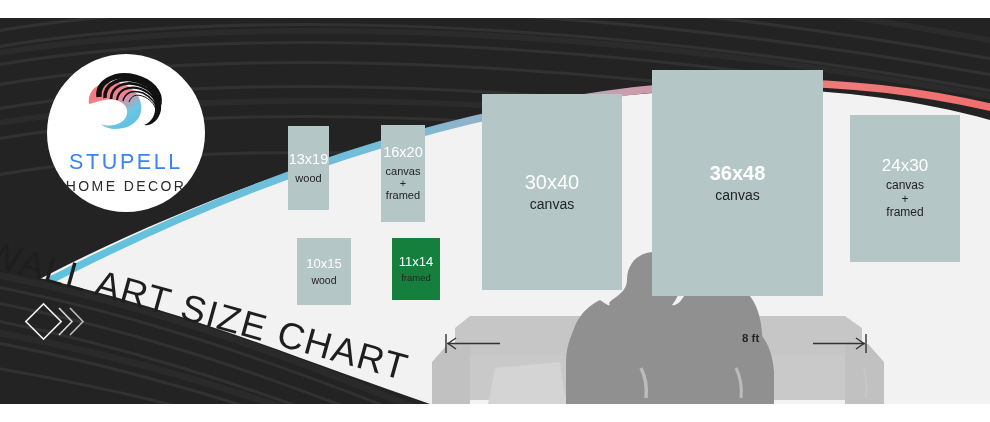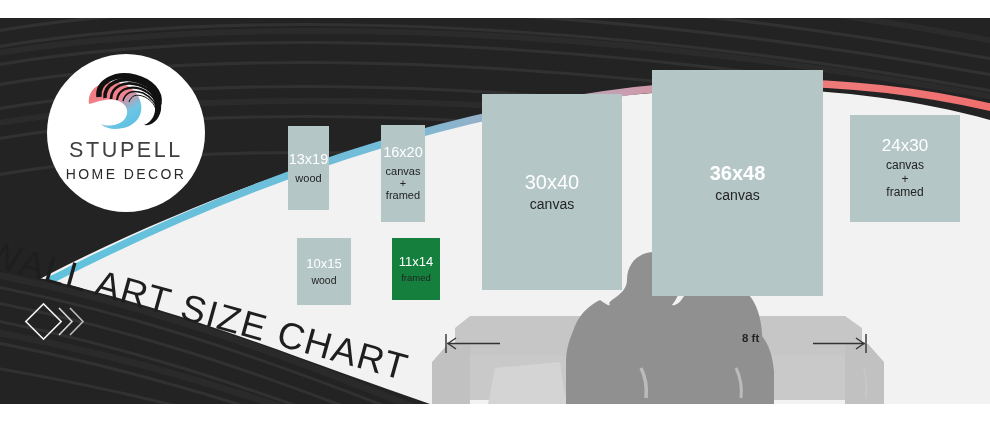--- a/index.html
+++ b/index.html
@@ -13,22 +13,22 @@
   
   .logo-badge{
     position:absolute;left:47px;top:54px;width:158px;height:158px;
     border-radius:50%;background:#ffffff;
     display:flex;flex-direction:column;align-items:center;justify-content:flex-start;
     z-index:6;
   }
   .logo-mark{position:relative;width:90px;height:72px;margin-top:10px;}
   .logo-mark svg{position:absolute;left:0;top:0;}
   .logo-word{
-    font-size:21.5px;letter-spacing:2.6px;color:#404040;
-    font-weight:400;margin-top:4px;line-height:1;
+    font-size:21.5px;letter-spacing:2.6px;color:#3b82f6;
+    font-weight:400;margin-top:16px;line-height:1;
   }
   .logo-sub{
     font-size:14px;letter-spacing:2.4px;color:#2a2a2a;margin-top:5px;line-height:1;
   }
 
   
   .title-wrap{
     position:absolute;left:-8px;top:232px;z-index:7;
     transform:rotate(15.5deg);transform-origin:left top;
   }
@@ -221,21 +221,21 @@
         <div class="kind" style="font-size: 9.5px; white-space: pre-line;">framed</div>
       </div>
       <div class="frame" style="left: 482px; top: 94px; width: 140px; height: 196px; background: rgb(180, 198, 198);">
         <div class="sz" style="font-size: 20px;">30x40</div>
         <div class="kind" style="font-size: 14px; white-space: pre-line;">canvas</div>
       </div>
       <div class="frame" style="left: 652px; top: 70px; width: 171px; height: 226px; background: rgb(180, 198, 198);">
         <div class="sz" style="font-size: 20px; font-weight: bold;">36x48</div>
         <div class="kind" style="font-size: 14px; white-space: pre-line;">canvas</div>
       </div>
-      <div class="frame" style="left: 850px; top: 115px; width: 110px; height: 107px; background: rgb(180, 198, 198);">
+      <div class="frame" style="left: 850px; top: 115px; width: 110px; height: 147px; background: rgb(180, 198, 198);">
         <div class="sz" style="font-size: 17px;">24x30</div>
         <div class="kind" style="font-size: 12px; white-space: pre-line;">canvas
 +
 framed</div>
       </div>
     </div>
 
 </div>
 
 </body></html>

